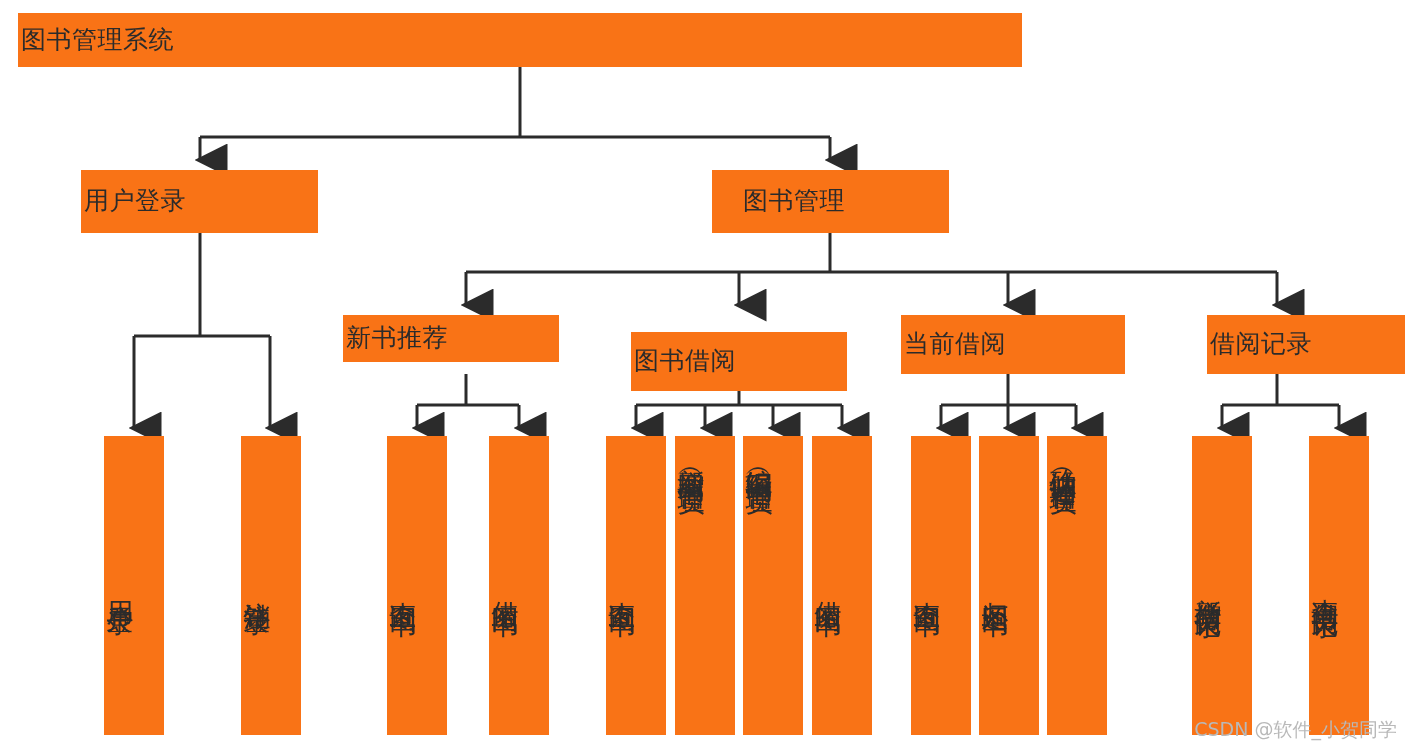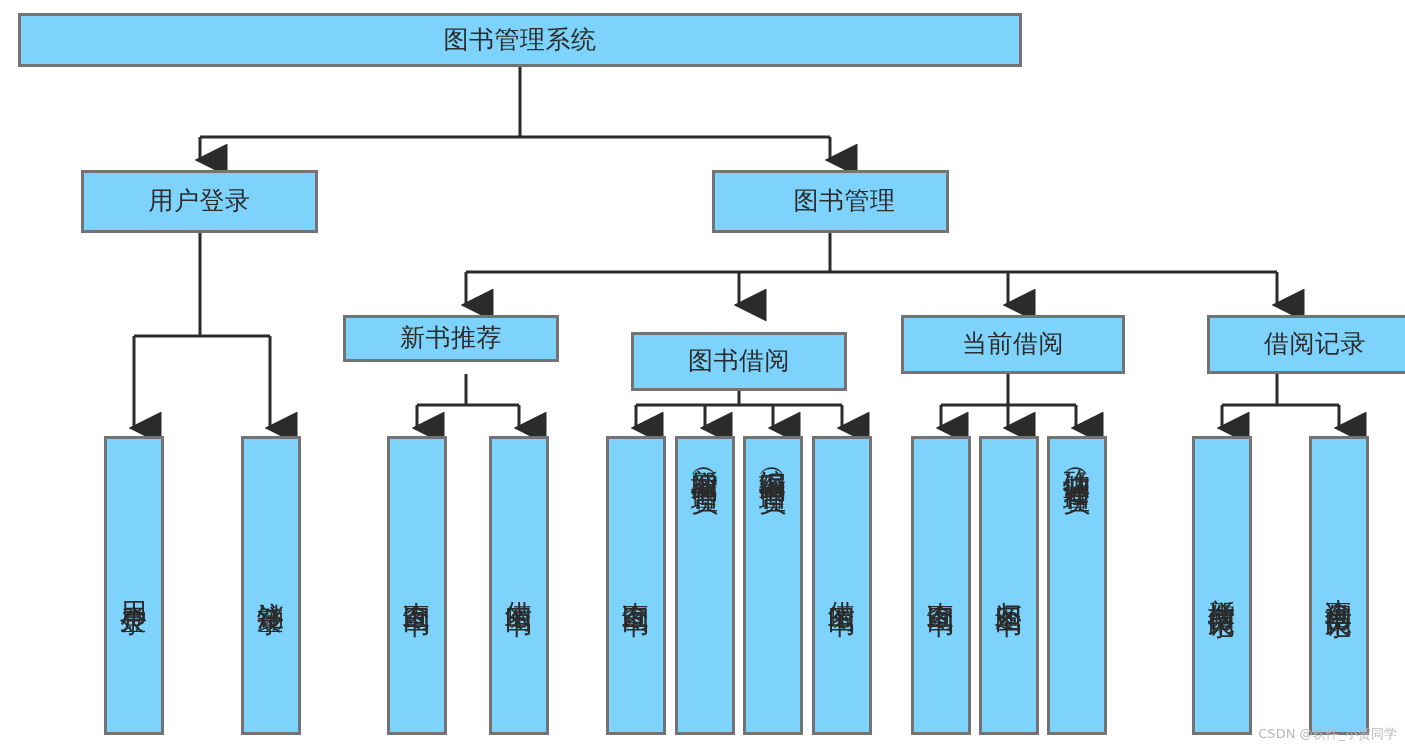--- a/index.html
+++ b/index.html
@@ -20,25 +20,25 @@
   svg#wires {
     position: absolute;
     left: 0;
     top: 0;
     width: 1405px;
     height: 747px;
   }
   .node {
     position: absolute;
     box-sizing: border-box;
-    border: 3px solid #737373;
-    background: #7dd3fc;
+    border: 3px solid #f97316;
+    background: #f97316;
     display: flex;
     align-items: center;
-    justify-content: center;
+    justify-content: flex-start;
     z-index: 2;
   }
   .node .label {
     color: #2b2b2b;
     text-align: center;
     line-height: 1.06;
     letter-spacing: 0.5px;
   }
   
   .node.horiz .label {
@@ -65,21 +65,21 @@
   }
   
   .node.vert.center {
     align-items: center;
     padding-top: 0;
   }
   #watermark {
     position: absolute;
     right: 8px;
     bottom: 4px;
-    font-size: 13px;
+    font-size: 19px;
     color: #b9b9b9;
     z-index: 5;
     white-space: nowrap;
     font-family: "DejaVu Sans", "Liberation Sans", sans-serif;
   }
 </style>
 </head>
 <body>
 
 <div id="canvas">

